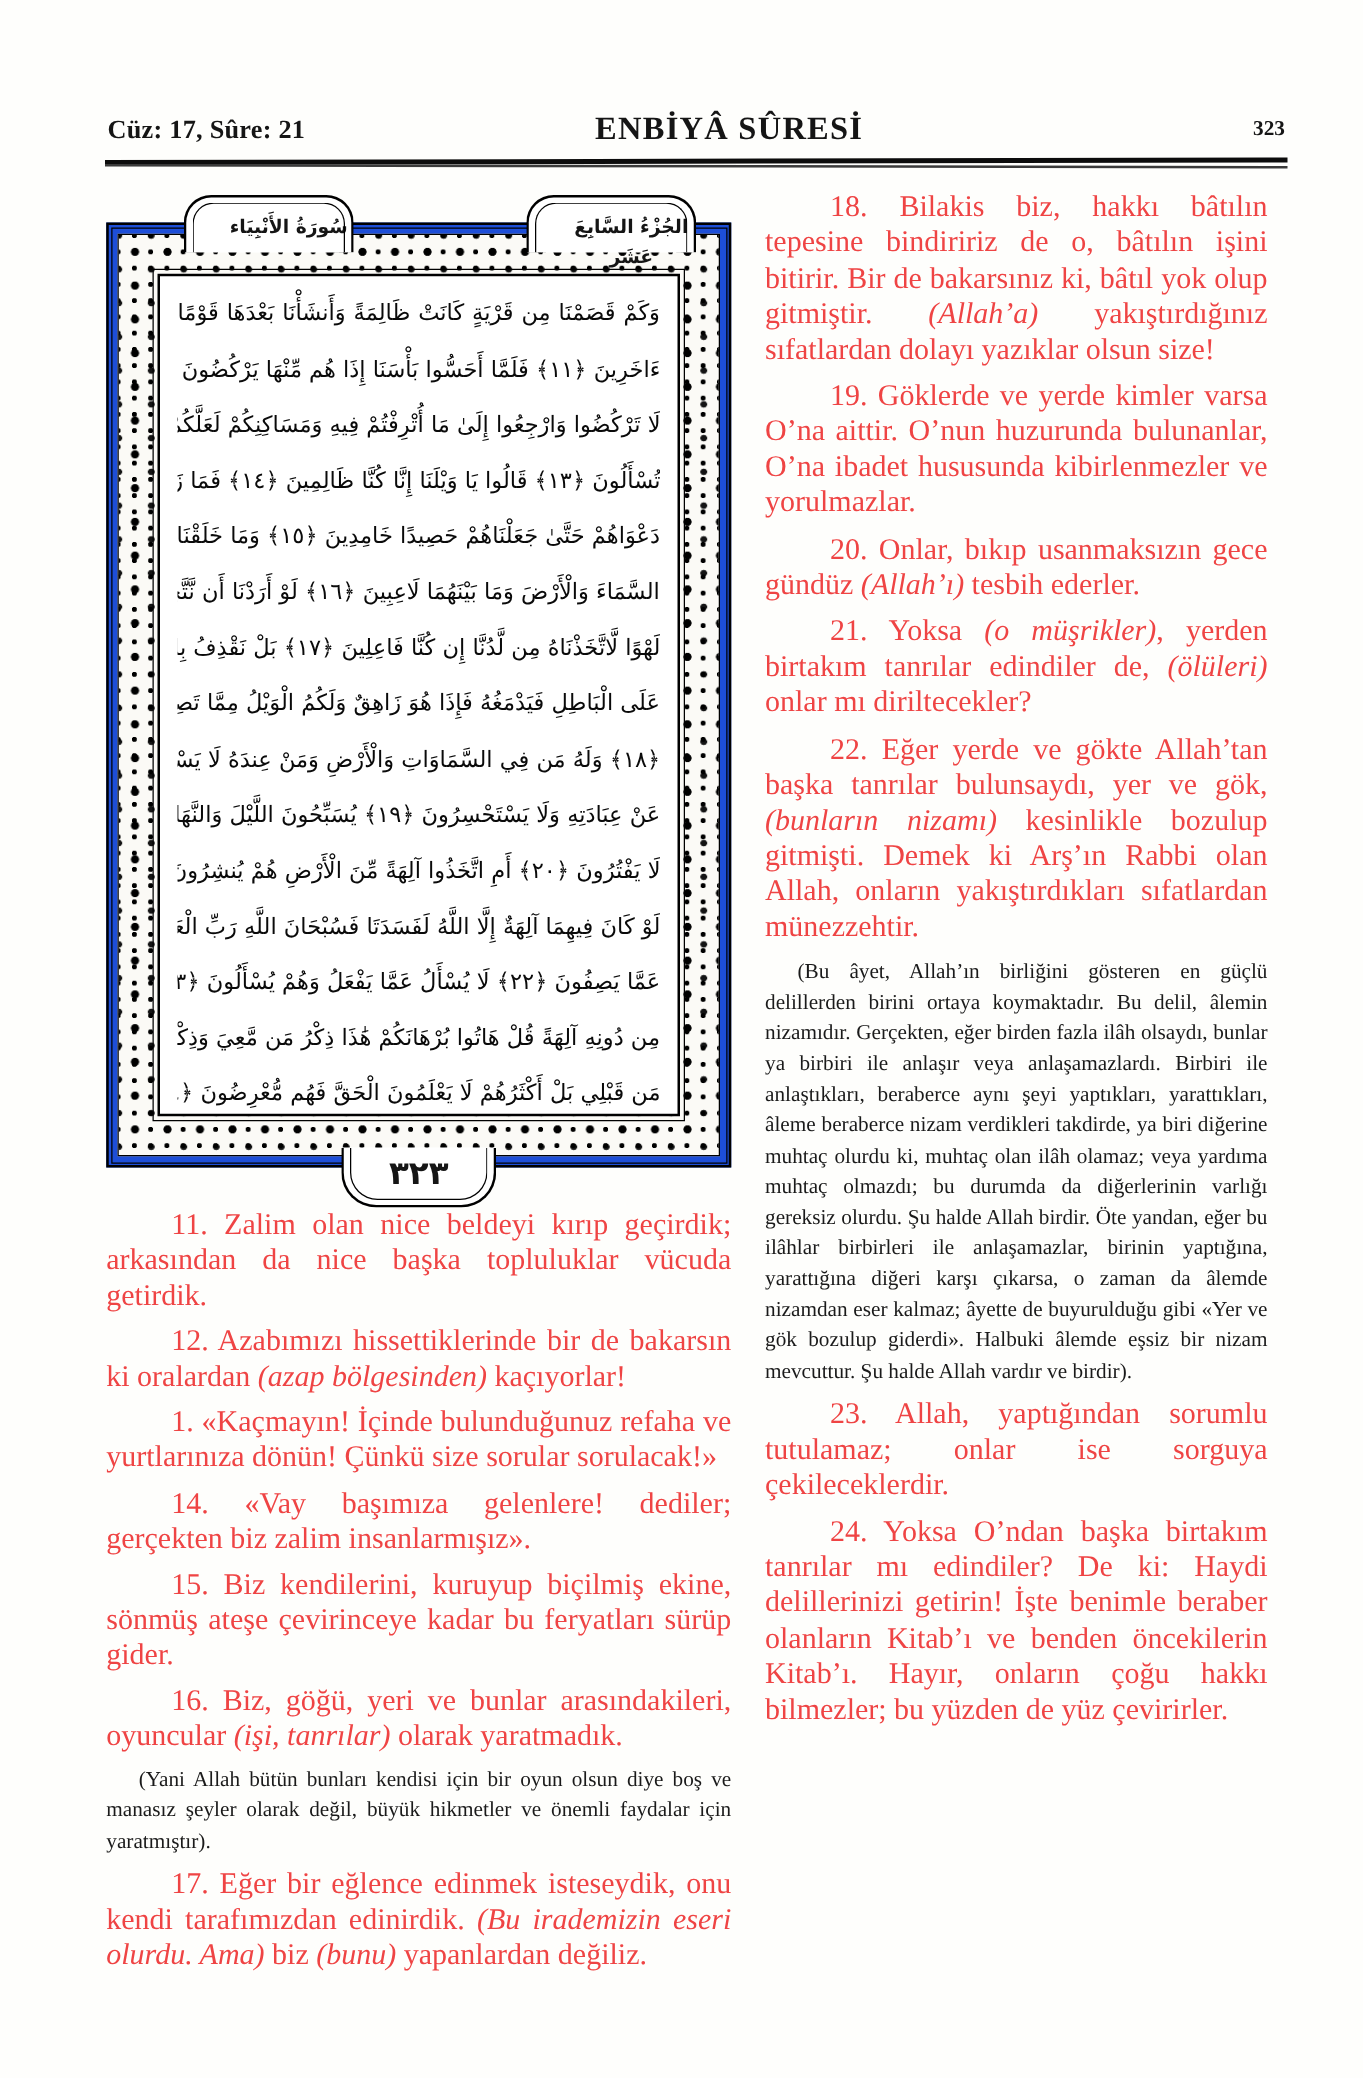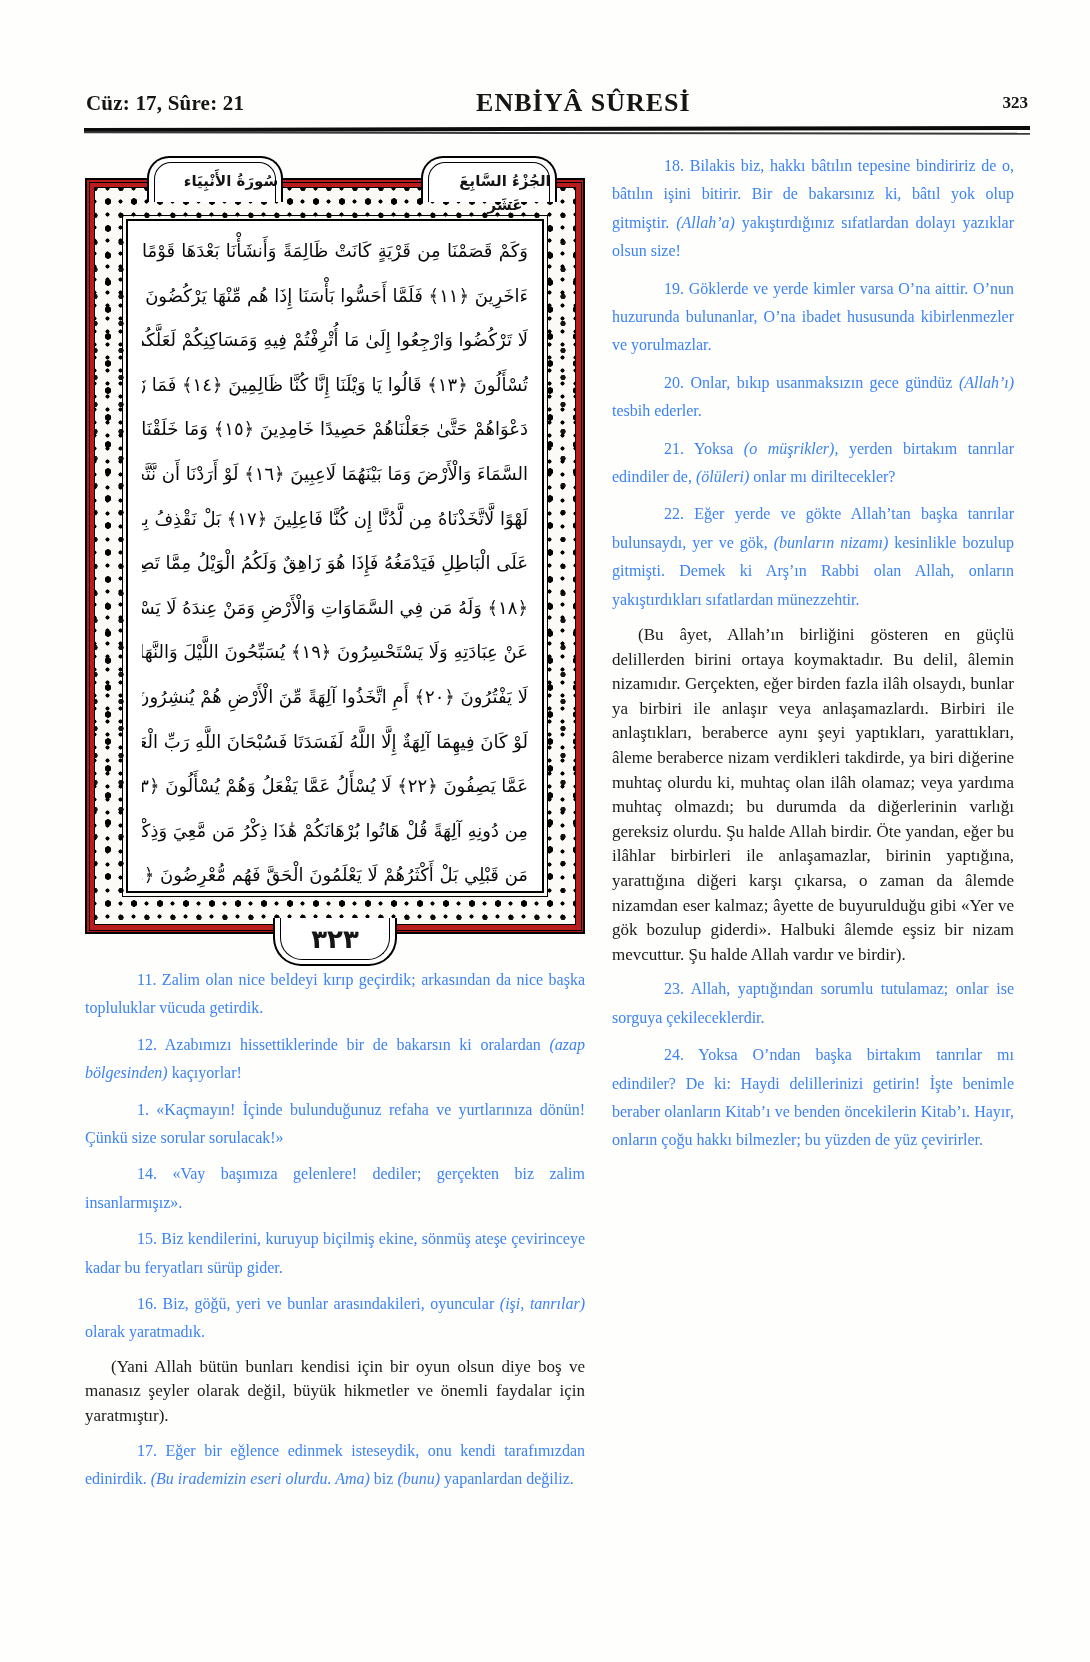--- a/index.html
+++ b/index.html
@@ -34,21 +34,21 @@
   }
   .tab::after{content:"";position:absolute;inset:4px 5px 0 5px;border:1.5px solid #000;border-bottom:none;border-radius:17px 17px 0 0;pointer-events:none;}
   .tab .t-txt{
     display:block;margin-top:11px;direction:rtl;
     font-family:"DejaVu Sans",sans-serif;font-size:15px;font-weight:bold;line-height:24px;padding-left:32px;
   }
   .tab-surah{left:62px;width:136px;}
   .tab-juz{right:28px;width:136px;}
   .frame-outer{
     position:absolute;top:28px;left:0;right:0;bottom:16px;
-    border:2.5px solid #000;background:#b91c1c;text-decoration:underline;
+    border:2.5px solid #000;background:#1d4ed8;text-decoration:underline;
   }
   .frame-outer::before{content:"";position:absolute;inset:1.5px;border:1px solid #000;pointer-events:none;}
   .ornament{
     position:absolute;inset:7px;border:1px solid #000;
     background-color:#fbfaf6;
     background-image:
       radial-gradient(circle,#000 3px,transparent 3.5px),
       radial-gradient(circle,#000 1.8px,transparent 2.3px),
       radial-gradient(circle,#141414 2.4px,transparent 2.9px);
     background-size:26px 27px,13px 13px,26px 27px;
@@ -74,22 +74,22 @@
   }
   .page-tab::after{content:"";position:absolute;inset:0 5px 4px 5px;border:1.5px solid #000;border-top:none;border-radius:0 0 22px 22px;pointer-events:none;}
   .page-tab .p-num{
     display:block;margin-top:6px;
     font-family:"DejaVu Sans",sans-serif;font-size:26px;font-weight:bold;letter-spacing:2px;
   }
 
   
   .verses{margin-top:16px;}
   p.verse{
-    font-size:16px;line-height:28.4px;margin:0 0 8px 0;
-    text-align:justify;text-indent:52px;color:#3b82f6;
+    font-size:24px;line-height:28.4px;margin:0 0 8px 0;
+    text-align:justify;text-indent:52px;color:#ef4444;
   }
   p.note{
     font-size:17px;line-height:24.6px;margin:0 0 8px 0;
     text-align:justify;text-indent:26px;color:#1a1a1a;
   }
   .col-right p.verse{margin-bottom:9px;}
   .it{font-style:italic;}
 </style>
 </head>
 <body>

